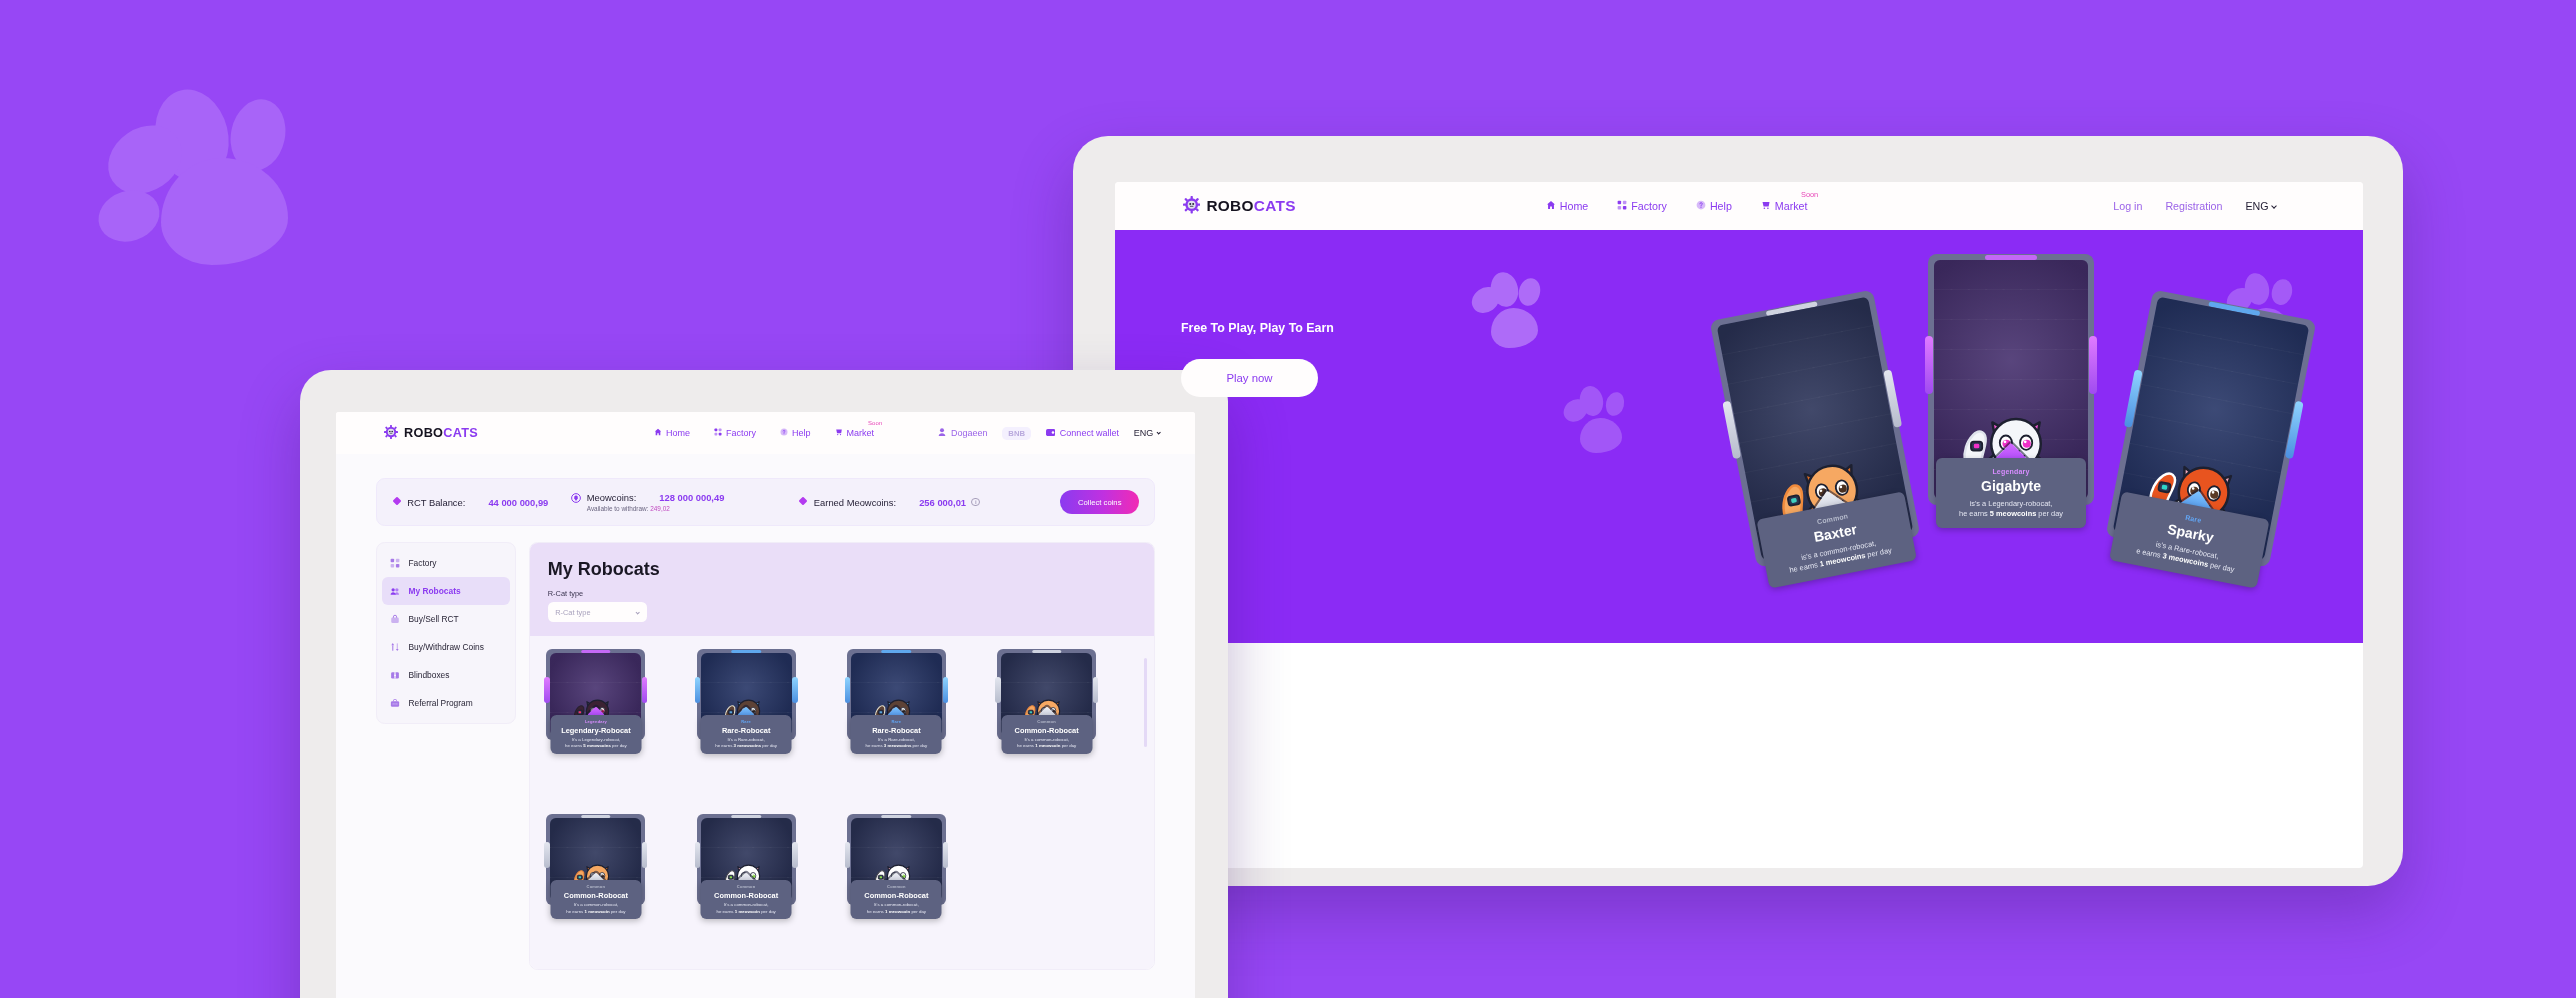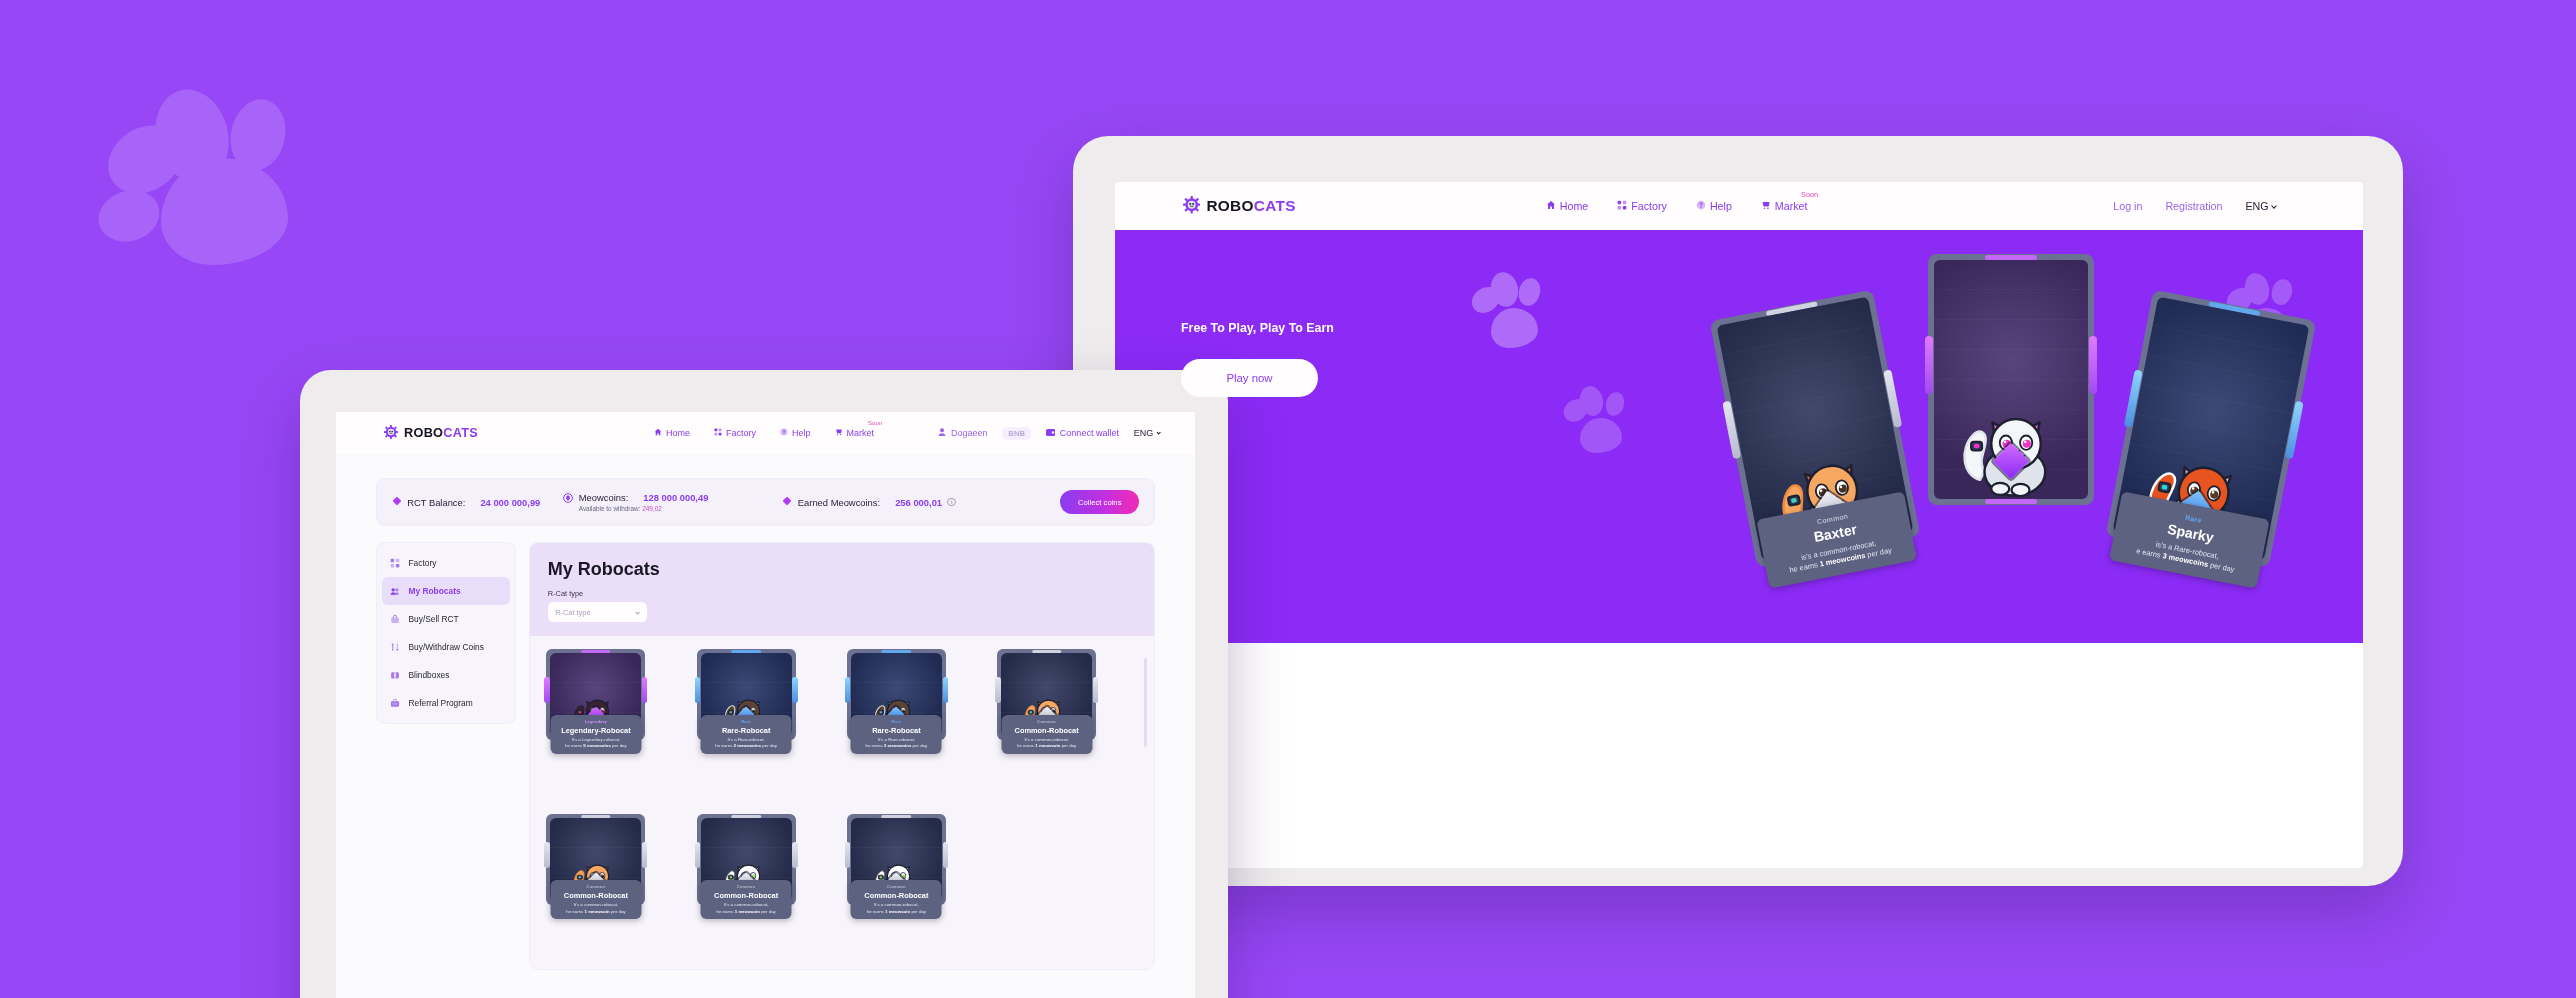--- a/index.html
+++ b/index.html
@@ -240,21 +240,21 @@
 
   .balance-bar {
     margin: 24px 40px 0;
     background: #f4f1fb;
     border: 0.7px solid #efe9fb;
     border-radius: 8.7px;
     height: 48px;
     display: flex; align-items: center;
     padding: 0 14.8px;
   }
-  .bal-item { display: flex; align-items: flex-end; gap: 15px; font-size: 9.4px; color: #221d33; }
+  .bal-item { display: flex; align-items: flex-end; gap: 23px; font-size: 9.4px; color: #221d33; }
   .bal-item .val { color: #8b3bf0; font-weight: 700; }
   .bal-sub { font-size: 6.4px; color: #6b6680; margin-top: 2.7px; }
   .bal-sub .v { color: #c049c0; }
   .collect-btn {
     margin-left: auto;
     width: 79px; height: 24px;
     border: none; border-radius: 13.4px;
     background: linear-gradient(90deg,#8b3bf0 0%, #c031e0 55%, #f12bb4 100%);
     color: #fff; font-size: 7.7px; font-family: inherit; cursor: pointer;
   }
@@ -504,20 +504,28 @@
     <circle cx="62.2" cy="44.2" r="1.2" fill="#ffffff"></circle>
     <path d="M54 55 l-3.2 -2.6 h6.4Z" fill="#f030c8" stroke="#1d2030" stroke-width="1.2" stroke-linejoin="round"></path>
     <path d="M54 56.2 q-4 4 -7.4 .6 M54 56.2 q4 4 7.4 .6" stroke="#1d2030" stroke-width="1.6" fill="none" stroke-linecap="round"></path>
     <ellipse cx="40" cy="86" rx="8" ry="5.4" fill="#f4f6fa" stroke="#1d2030" stroke-width="2"></ellipse>
     <ellipse cx="58" cy="87" rx="8" ry="5.4" fill="#f4f6fa" stroke="#1d2030" stroke-width="2"></ellipse>
     <rect x="14" y="44" width="10" height="8" rx="2.4" fill="#2b3550" stroke="#1d2030" stroke-width="1.6"></rect>
     <rect x="16.6" y="46" width="4.8" height="4" rx="1.2" fill="#f030c8"></rect>
   </svg>
       </div>
       <span class="gem"></span>
+      <div class="rcard-label">
+        <div class="rcard-rarity">Legendary</div>
+        <div class="rcard-name">Gigabyte</div>
+        <div class="rcard-desc">
+          <span>is's a Legendary-robocat,</span><br>
+          <span>he earns </span><b>5 meowcoins</b><span> per day</span>
+        </div>
+      </div>
     </div>
           </div>
           <div class="fan-card" id="fanRight">
     <div class="rcard r-rare">
       <span class="bezel-t"></span>
       <span class="bezel-b"></span>
       <span class="side l"></span>
       <span class="side r"></span>
       <div class="rcard-inner">
         <span class="hexgrid"></span>
@@ -650,21 +658,21 @@
 
       <div class="balance-bar">
         <div style="display:flex;align-items:center;gap:5.4px;">
           <span>
             <svg width="10" height="10" viewBox="0 0 16 16">
                 <rect x="3" y="3" width="10" height="10" rx="1.6" transform="rotate(45 8 8)" fill="#b33bf0"></rect>
               </svg>
           </span>
           <span class="bal-item">
             <span>RCT Balance:</span>
-            <span class="val">24 000 000,99</span>
+            <span class="val">44 000 000,99</span>
           </span>
         </div>
 
         <div style="display:flex;align-items:flex-start;gap:5.4px;margin-left:23px;">
           <span style="margin-top:1.3px;">
             <svg width="10" height="10" viewBox="0 0 16 16">
                 <circle cx="8" cy="8" r="7" fill="none" stroke="#8b3bf0" stroke-width="1.6"></circle>
                 <path d="M5.2 5.4 8 3.4l2.8 2v3.2L8 12.6 5.2 8.6z" fill="#8b3bf0"></path>
               </svg>
           </span>

